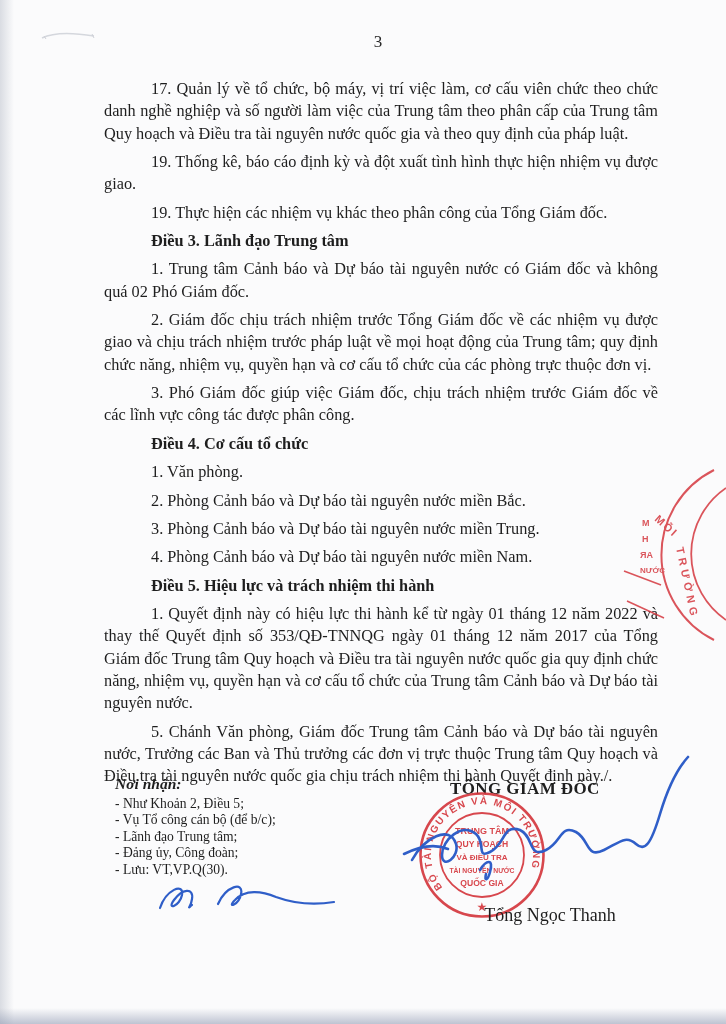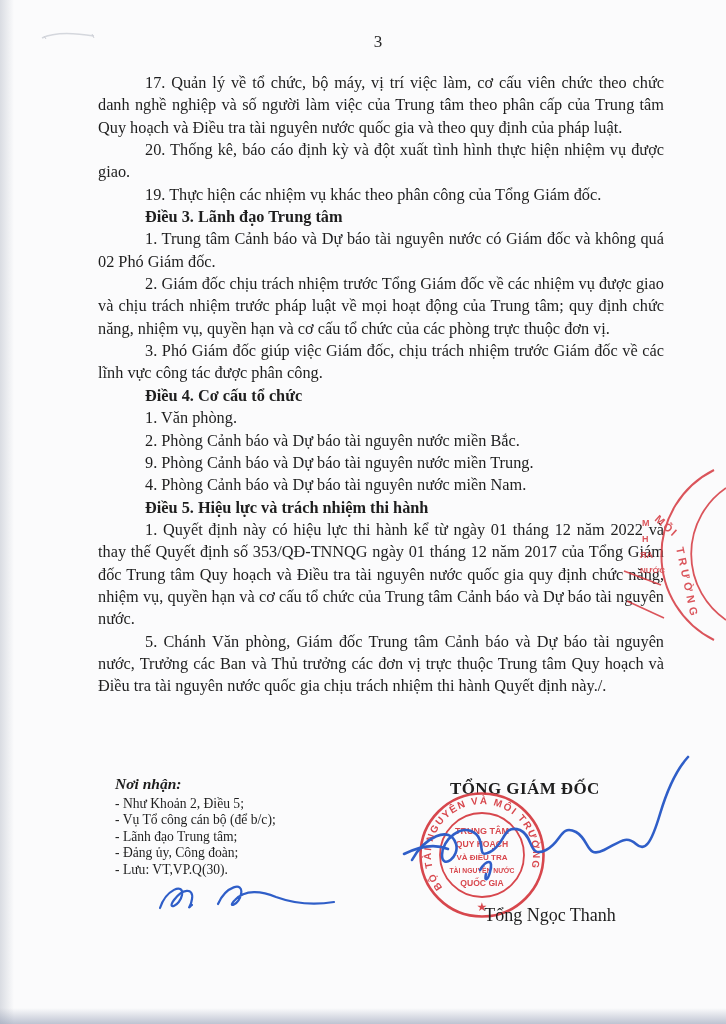--- a/index.html
+++ b/index.html
@@ -20,21 +20,21 @@
     pointer-events:none;
   }
   .page-number{
     position:absolute; top:32px; left:0; width:756px; text-align:center;
     font-size:17px; color:#2a2a2a;
   }
   .content{
     position:absolute; left:98px; top:72px; width:566px;
     font-size:16.3px; line-height:22.35px; text-align:justify;
   }
-  .blk{margin:0; text-indent:47px;}
+  .blk{margin:6px; text-indent:47px;}
   .blk.h{font-weight:bold;}
   .footer-left{
     position:absolute; left:115px; top:776px; width:300px;
     font-size:13.6px; line-height:16.6px;
   }
   .recip-label{font-weight:bold; font-style:italic; font-size:15.5px; margin-bottom:3px;}
   .recip-item{white-space:pre;}
   .recip-item.indent{padding-left:9px;}
   .sig-title{
     position:absolute; left:450px; top:779px; width:200px; text-align:left;
@@ -60,30 +60,30 @@
   <div class="scan-bottom"></div>
   <svg class="pencil-mark" viewBox="0 0 70 22">
     <path d="M 4,12 C 18,5 38,7 56,10" stroke="#b6bac4" stroke-width="1.4" fill="none"></path>
     <path d="M 6,10 l 2,3 M 54,8 l 2,4" stroke="#a8adb8" stroke-width="1" fill="none"></path>
   </svg>
 
   <div class="page-number">3</div>
 
   <div class="content">
     <p class="blk">17. Quản lý về tổ chức, bộ máy, vị trí việc làm, cơ cấu viên chức theo chức danh nghề nghiệp và số người làm việc của Trung tâm theo phân cấp của Trung tâm Quy hoạch và Điều tra tài nguyên nước quốc gia và theo quy định của pháp luật.</p>
-    <p class="blk">20. Thống kê, báo cáo định kỳ và đột xuất tình hình thực hiện nhiệm vụ được giao.</p>
+    <p class="blk">19. Thống kê, báo cáo định kỳ và đột xuất tình hình thực hiện nhiệm vụ được giao.</p>
     <p class="blk">19. Thực hiện các nhiệm vụ khác theo phân công của Tổng Giám đốc.</p>
     <p class="blk h">Điều 3. Lãnh đạo Trung tâm</p>
     <p class="blk">1. Trung tâm Cảnh báo và Dự báo tài nguyên nước có Giám đốc và không quá 02 Phó Giám đốc.</p>
     <p class="blk">2. Giám đốc chịu trách nhiệm trước Tổng Giám đốc về các nhiệm vụ được giao và chịu trách nhiệm trước pháp luật về mọi hoạt động của Trung tâm; quy định chức năng, nhiệm vụ, quyền hạn và cơ cấu tổ chức của các phòng trực thuộc đơn vị.</p>
     <p class="blk">3. Phó Giám đốc giúp việc Giám đốc, chịu trách nhiệm trước Giám đốc về các lĩnh vực công tác được phân công.</p>
     <p class="blk h">Điều 4. Cơ cấu tổ chức</p>
     <p class="blk">1. Văn phòng.</p>
     <p class="blk">2. Phòng Cảnh báo và Dự báo tài nguyên nước miền Bắc.</p>
-    <p class="blk">9. Phòng Cảnh báo và Dự báo tài nguyên nước miền Trung.</p>
+    <p class="blk">3. Phòng Cảnh báo và Dự báo tài nguyên nước miền Trung.</p>
     <p class="blk">4. Phòng Cảnh báo và Dự báo tài nguyên nước miền Nam.</p>
     <p class="blk h">Điều 5. Hiệu lực và trách nhiệm thi hành</p>
     <p class="blk">1. Quyết định này có hiệu lực thi hành kể từ ngày 01 tháng 12 năm 2022 và thay thế Quyết định số 353/QĐ-TNNQG ngày 01 tháng 12 năm 2017 của Tổng Giám đốc Trung tâm Quy hoạch và Điều tra tài nguyên nước quốc gia quy định chức năng, nhiệm vụ, quyền hạn và cơ cấu tổ chức của Trung tâm Cảnh báo và Dự báo tài nguyên nước.</p>
     <p class="blk">5. Chánh Văn phòng, Giám đốc Trung tâm Cảnh báo và Dự báo tài nguyên nước, Trưởng các Ban và Thủ trưởng các đơn vị trực thuộc Trung tâm Quy hoạch và Điều tra tài nguyên nước quốc gia chịu trách nhiệm thi hành Quyết định này./.</p>
   </div>
 
   <svg class="stamp-partial" viewBox="0 0 112 175">
     <g stroke="#d5383f" fill="none" stroke-width="2">
       <path d="M 100,2 A 95,95 0 0 0 100,172"></path>
       <path d="M 112,20 A 80,80 0 0 0 112,152" stroke-width="1.8"></path>

